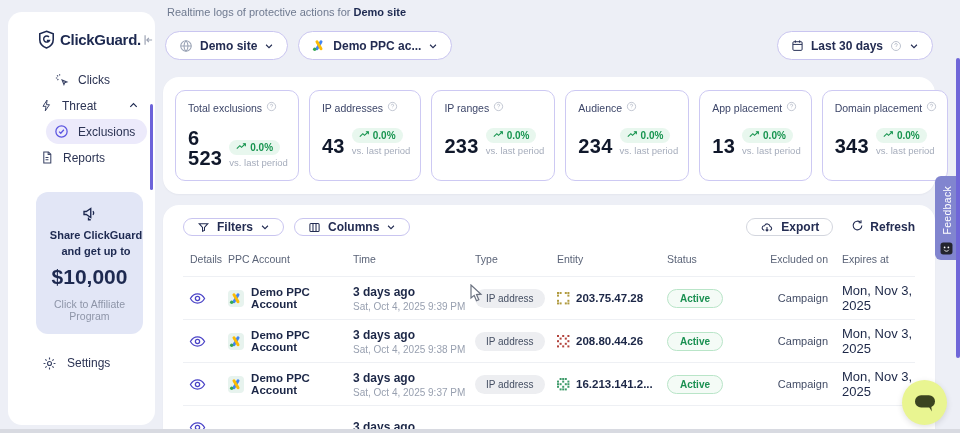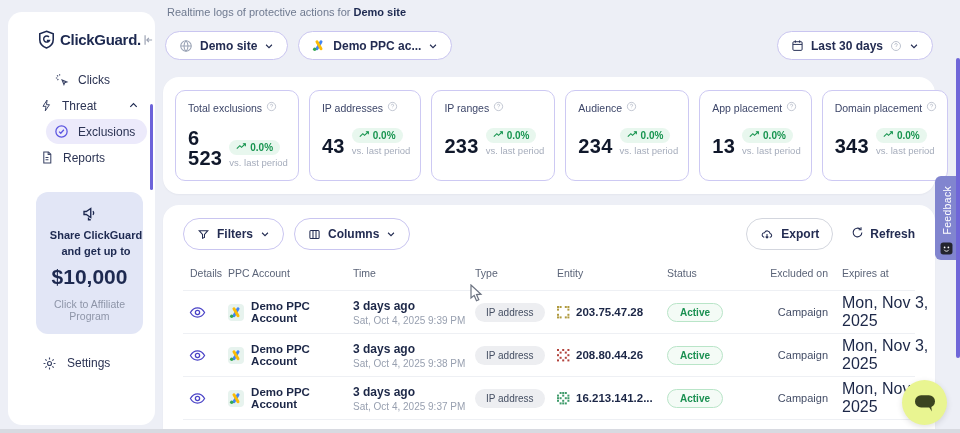--- a/index.html
+++ b/index.html
@@ -46,41 +46,41 @@
   .stat-card { flex:1; border:1px solid #cdc9f3; border-radius:10px; padding:10px 10px 12px 12px; background:#fff; }
   .stat-label { font-size:10.5px; color:#3d4669; display:flex; align-items:center; gap:4px; white-space:nowrap; }
   .stat-bottom { display:flex; align-items:flex-end; gap:7px; margin-top:14px; }
   .stat-value { font-size:20px; font-weight:bold; color:#10182b; line-height:1; letter-spacing:0.3px; }
   .stat-delta-col { display:flex; flex-direction:column; }
   .delta-pill { display:inline-flex; align-items:center; gap:3px; background:#e8f7ee; color:#17944f; border-radius:9px; font-size:10px; font-weight:bold; padding:2px 7px; align-self:flex-start; }
   .vs-label { font-size:9.5px; color:#a6adbc; margin-top:2px; white-space:nowrap; }
 
   .table-card { margin-top:11px; background:#fff; border-radius:16px 16px 0 0; height:229px; overflow:hidden; box-shadow:0 1px 2px rgba(25,30,60,0.04); }
   .toolbar { display:flex; align-items:center; padding:13px 20px 0 20px; }
-  .toolbar .pill { height:32px; font-size:12px; }
+  .toolbar .pill { height:18px; font-size:12px; }
   .pill.gray-border { border-color:#d3d6de; }
   .refresh-btn { display:inline-flex; align-items:center; gap:6px; font-size:12px; font-weight:bold; color:#232c52; margin-left:18px; cursor:pointer; }
   .tbl { padding:0 20px; margin-top:6px; }
   .tbl-grid { display:grid; grid-template-columns:45px 125px 122px 82px 110px 95px 66px 110px; align-items:center; }
   .tbl-head { min-height:34px; }
   .th { font-size:10.5px; color:#5b6478; padding:8px 0; }
   .th.right, .td.right { text-align:right; }
   .th.pad-l, .td.pad-l { padding-left:14px; }
   .tbl-row { border-top:1px solid #eef0f4; min-height:43px; }
   .td { font-size:12px; color:#1c2747; }
   .eye-btn { display:flex; color:#4b44c7; cursor:pointer; padding-left:6px; }
   .acct { display:flex; align-items:center; gap:7px; font-weight:bold; font-size:11.5px; }
   .ads-chip { width:17px; height:17px; border-radius:4px; background:#e7f3ee; display:flex; align-items:center; justify-content:center; }
   .time-rel { font-size:12px; font-weight:bold; color:#1c2747; }
   .time-abs { font-size:10px; color:#98a0b0; margin-top:2px; }
   .type-pill { display:inline-block; background:#edeef1; color:#454f63; font-size:10px; border-radius:10px; padding:4px 11px; }
   .entity { display:flex; align-items:center; gap:6px; font-size:11.5px; font-weight:bold; }
   .status-pill { display:inline-block; border:1px solid #b9e5c8; background:#f4fbf6; color:#1a9051; font-size:10px; font-weight:bold; border-radius:11px; padding:3px 12px; }
   .campaign { font-size:11px; color:#434d66; }
-  .expires { font-size:16px;margin-top:48px; }
+  .expires { font-size:13px;margin-top:48px; }
 
   
   .feedback-tab { position:absolute; right:2px; top:176px; width:23px; height:84px; background:#8185cf; border-radius:6px 0 0 6px; display:flex; flex-direction:column; align-items:center; justify-content:flex-start; padding-top:10px; cursor:pointer; }
   .feedback-text { writing-mode:vertical-rl; transform:rotate(180deg); color:#fff; font-size:10.5px; letter-spacing:0.3px; }
   .feedback-icon { margin-top:6px; }
   .page-scrollbar { position:absolute; right:0; top:58px; width:4px; height:300px; background:#6f66d8; border-radius:2px; }
   .chat-bubble { position:absolute; right:13px; bottom:8px; width:45px; height:45px; border-radius:50%; background:#e9f591; display:flex; align-items:center; justify-content:center; cursor:pointer; box-shadow:0 2px 6px rgba(0,0,0,0.12); }
   .bottom-strip { position:absolute; left:0; right:0; bottom:0; height:4px; background:#d8dae1; }
   .cursor { position:absolute; left:470px; top:284px; pointer-events:none; }
 </style>

